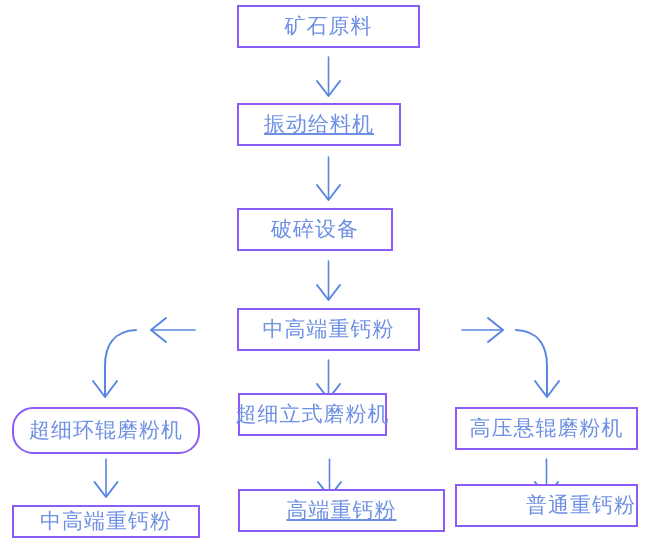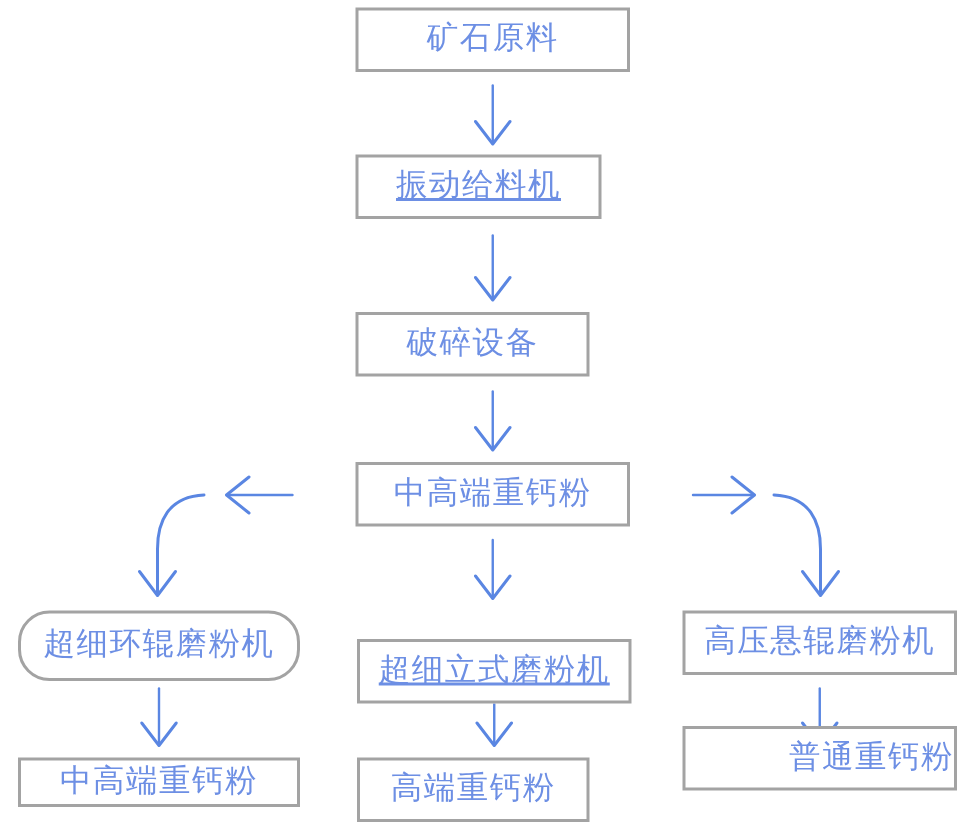--- a/index.html
+++ b/index.html
@@ -15,21 +15,21 @@
   }
   #flowchart {
     position: relative;
     width: 650px;
     height: 553px;
     background: #ffffff;
   }
   .node {
     position: absolute;
     box-sizing: border-box;
-    border: 2px solid #a3a3a3;
+    border: 2px solid #8b5cf6;
     background: #ffffff;
     display: flex;
     align-items: center;
     justify-content: center;
     color: #6d8fe4;
     font-size: 21px;
     line-height: 1;
     letter-spacing: 1px;
     white-space: nowrap;
     user-select: none;
@@ -136,33 +136,33 @@
   </div>
 
   <div class="node" style="left:237px; top:308px; width:183px; height:43px;">
     <span class="node-label">中高端重钙粉</span>
   </div>
 
   <div class="node" style="left:12px; top:407px; width:188px; height:47px;border-radius:21px;">
     <span class="node-label">超细环辊磨粉机</span>
   </div>
 
-  <div class="node" style="left:238px; top:426px; width:183px; height:43px;text-decoration:underline;">
+  <div class="node" style="left:238px; top:393px; width:149px; height:43px;">
     <span class="node-label">超细立式磨粉机</span>
   </div>
 
   <div class="node" style="left:455px; top:407px; width:183px; height:43px;">
     <span class="node-label">高压悬辊磨粉机</span>
   </div>
 
   <div class="node" style="left:12px; top:505px; width:188px; height:33px;">
     <span class="node-label">中高端重钙粉</span>
   </div>
 
-  <div class="node" style="left:238px; top:505px; width:155px; height:43px;">
+  <div class="node" style="left:238px; top:489px; width:207px; height:43px;text-decoration:underline;">
     <span class="node-label">高端重钙粉</span>
   </div>
 
   <div class="node" style="left:455px; top:484px; width:183px; height:43px;justify-content:flex-end;">
     <span class="node-label">普通重钙粉</span>
   </div>
 
 </div>
 
 </body></html>

